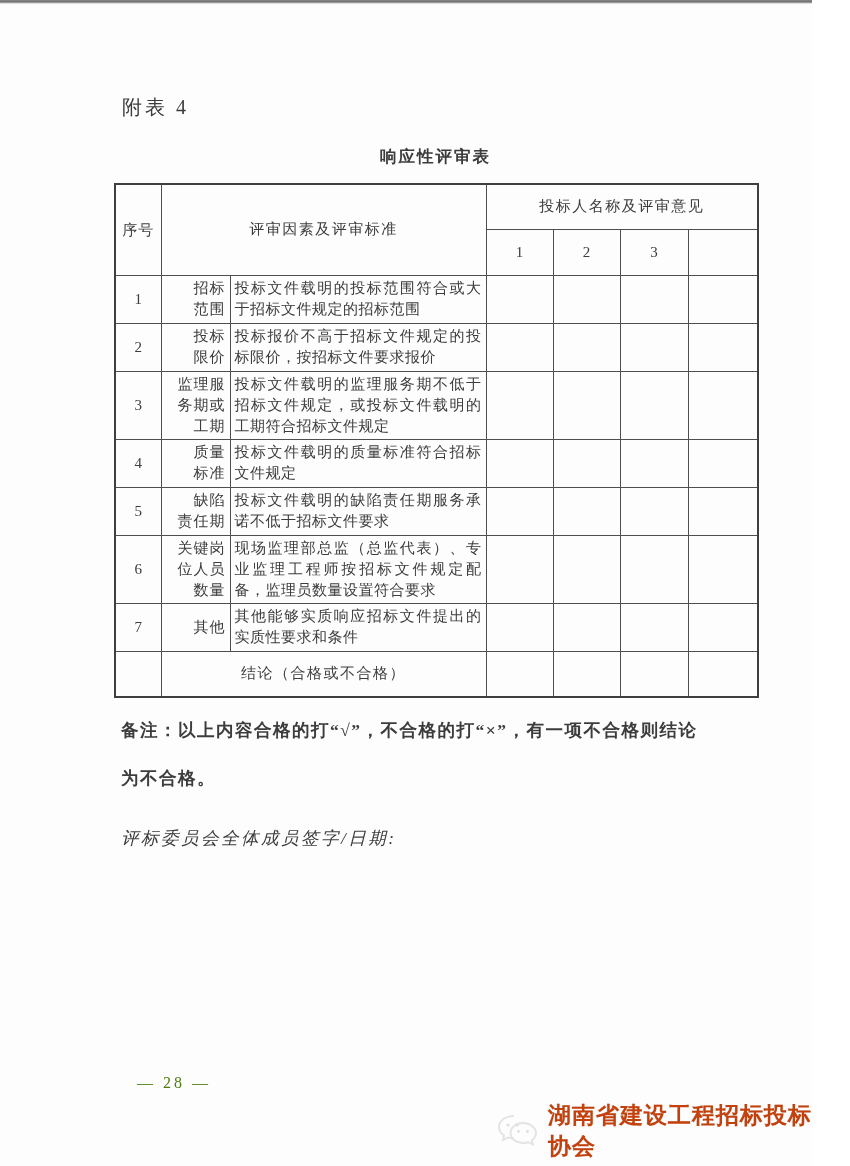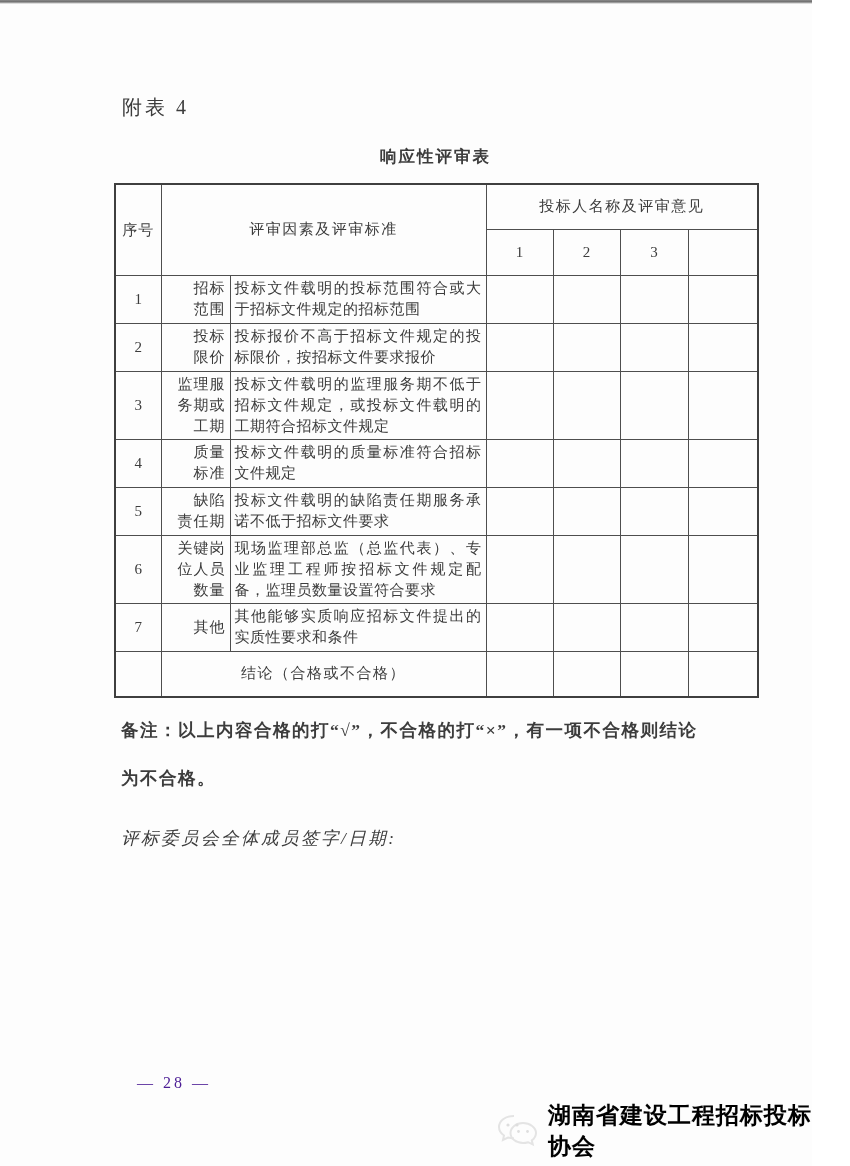--- a/index.html
+++ b/index.html
@@ -63,29 +63,29 @@
     font-size:17.5px; line-height:48px; letter-spacing:1.5px;
     white-space:pre-line;
     font-weight:bold;
   }
   .signature {
     position:absolute; left:121px; top:826px;
     font-size:17.5px; letter-spacing:2.5px;font-style:italic;
   }
   .page-number {
     position:absolute; left:137px; top:1074px;
-    font-size:16px; color:#4c1d95; letter-spacing:3px;
+    font-size:16px; color:#4d7c0f; letter-spacing:3px;
   }
   .watermark {
     position:absolute; left:497px; top:1100px;
     display:flex; align-items:center; gap:7px;
     font-family:"Liberation Sans","DejaVu Sans",sans-serif;
     font-weight:bold;
     font-size:23px; letter-spacing:1px;
-    color:#000000;
+    color:#c2410c;
     text-shadow:1px 1px 0 #ffffff, -0.5px -0.5px 0 #d6d6d6;
     user-select:none;
   }
   .wechat-icon svg { display:block; }
 </style>
 </head>
 <body>
 
 <div class="page">
 

